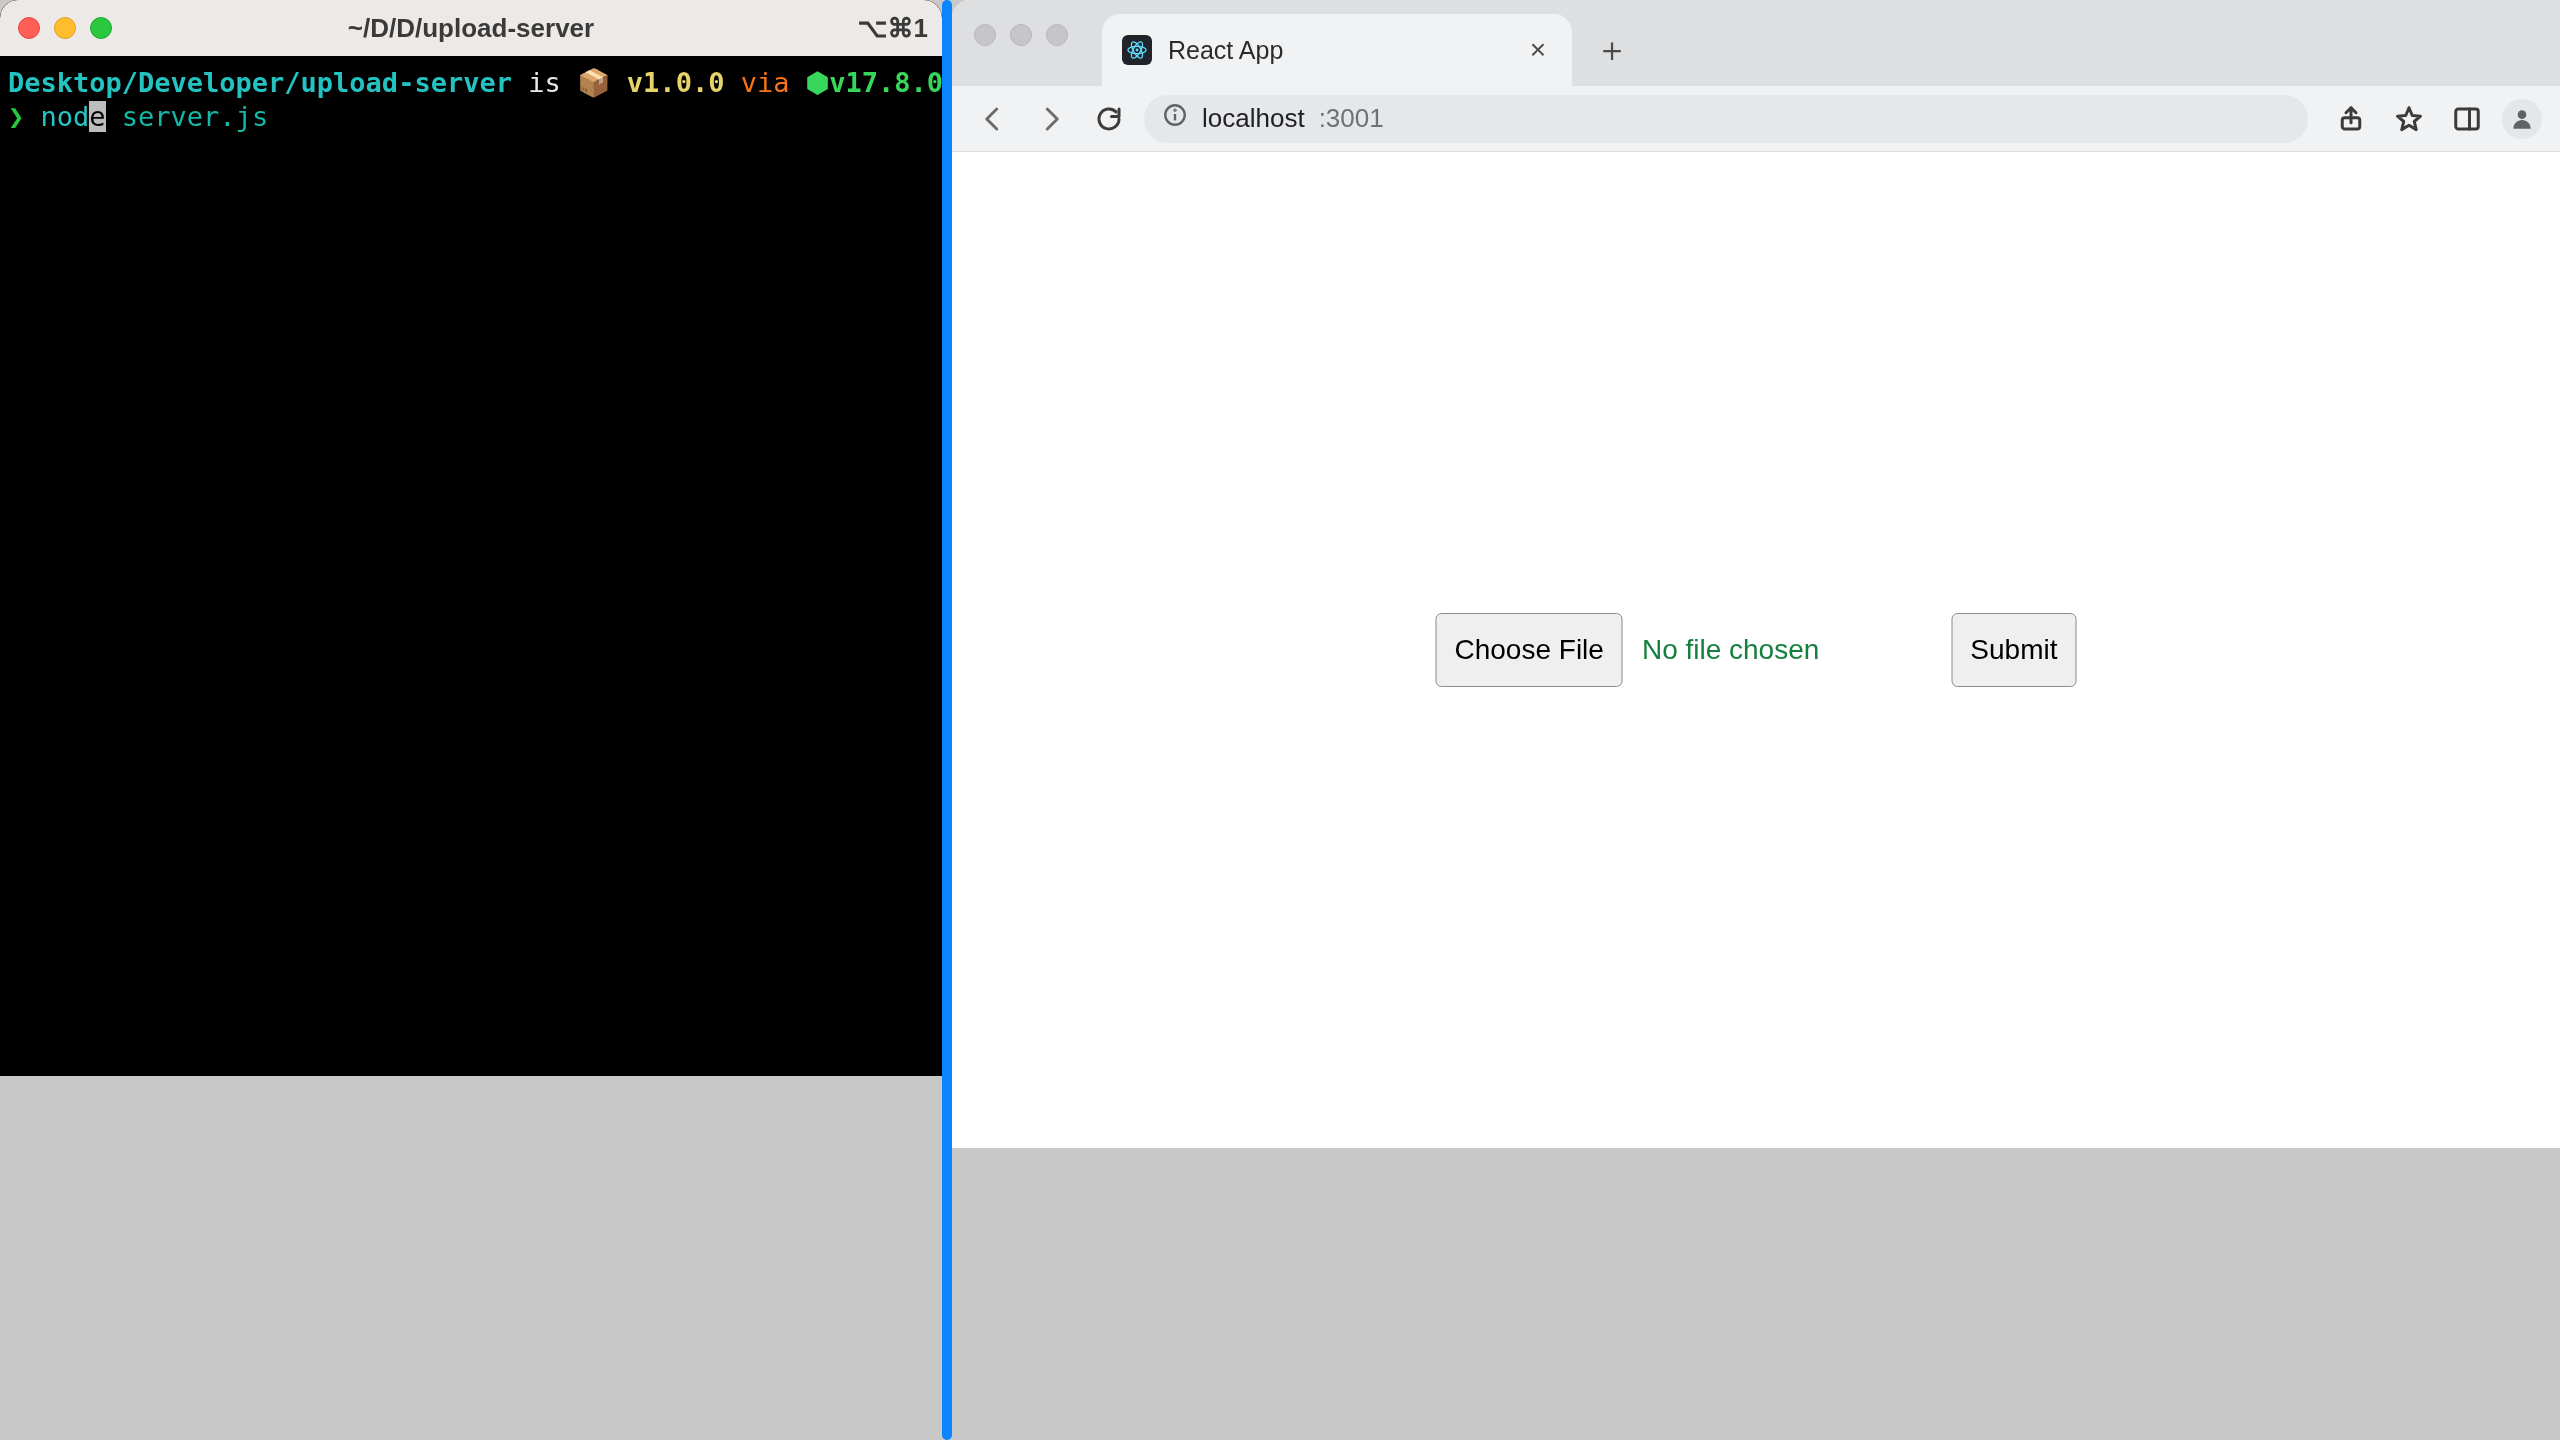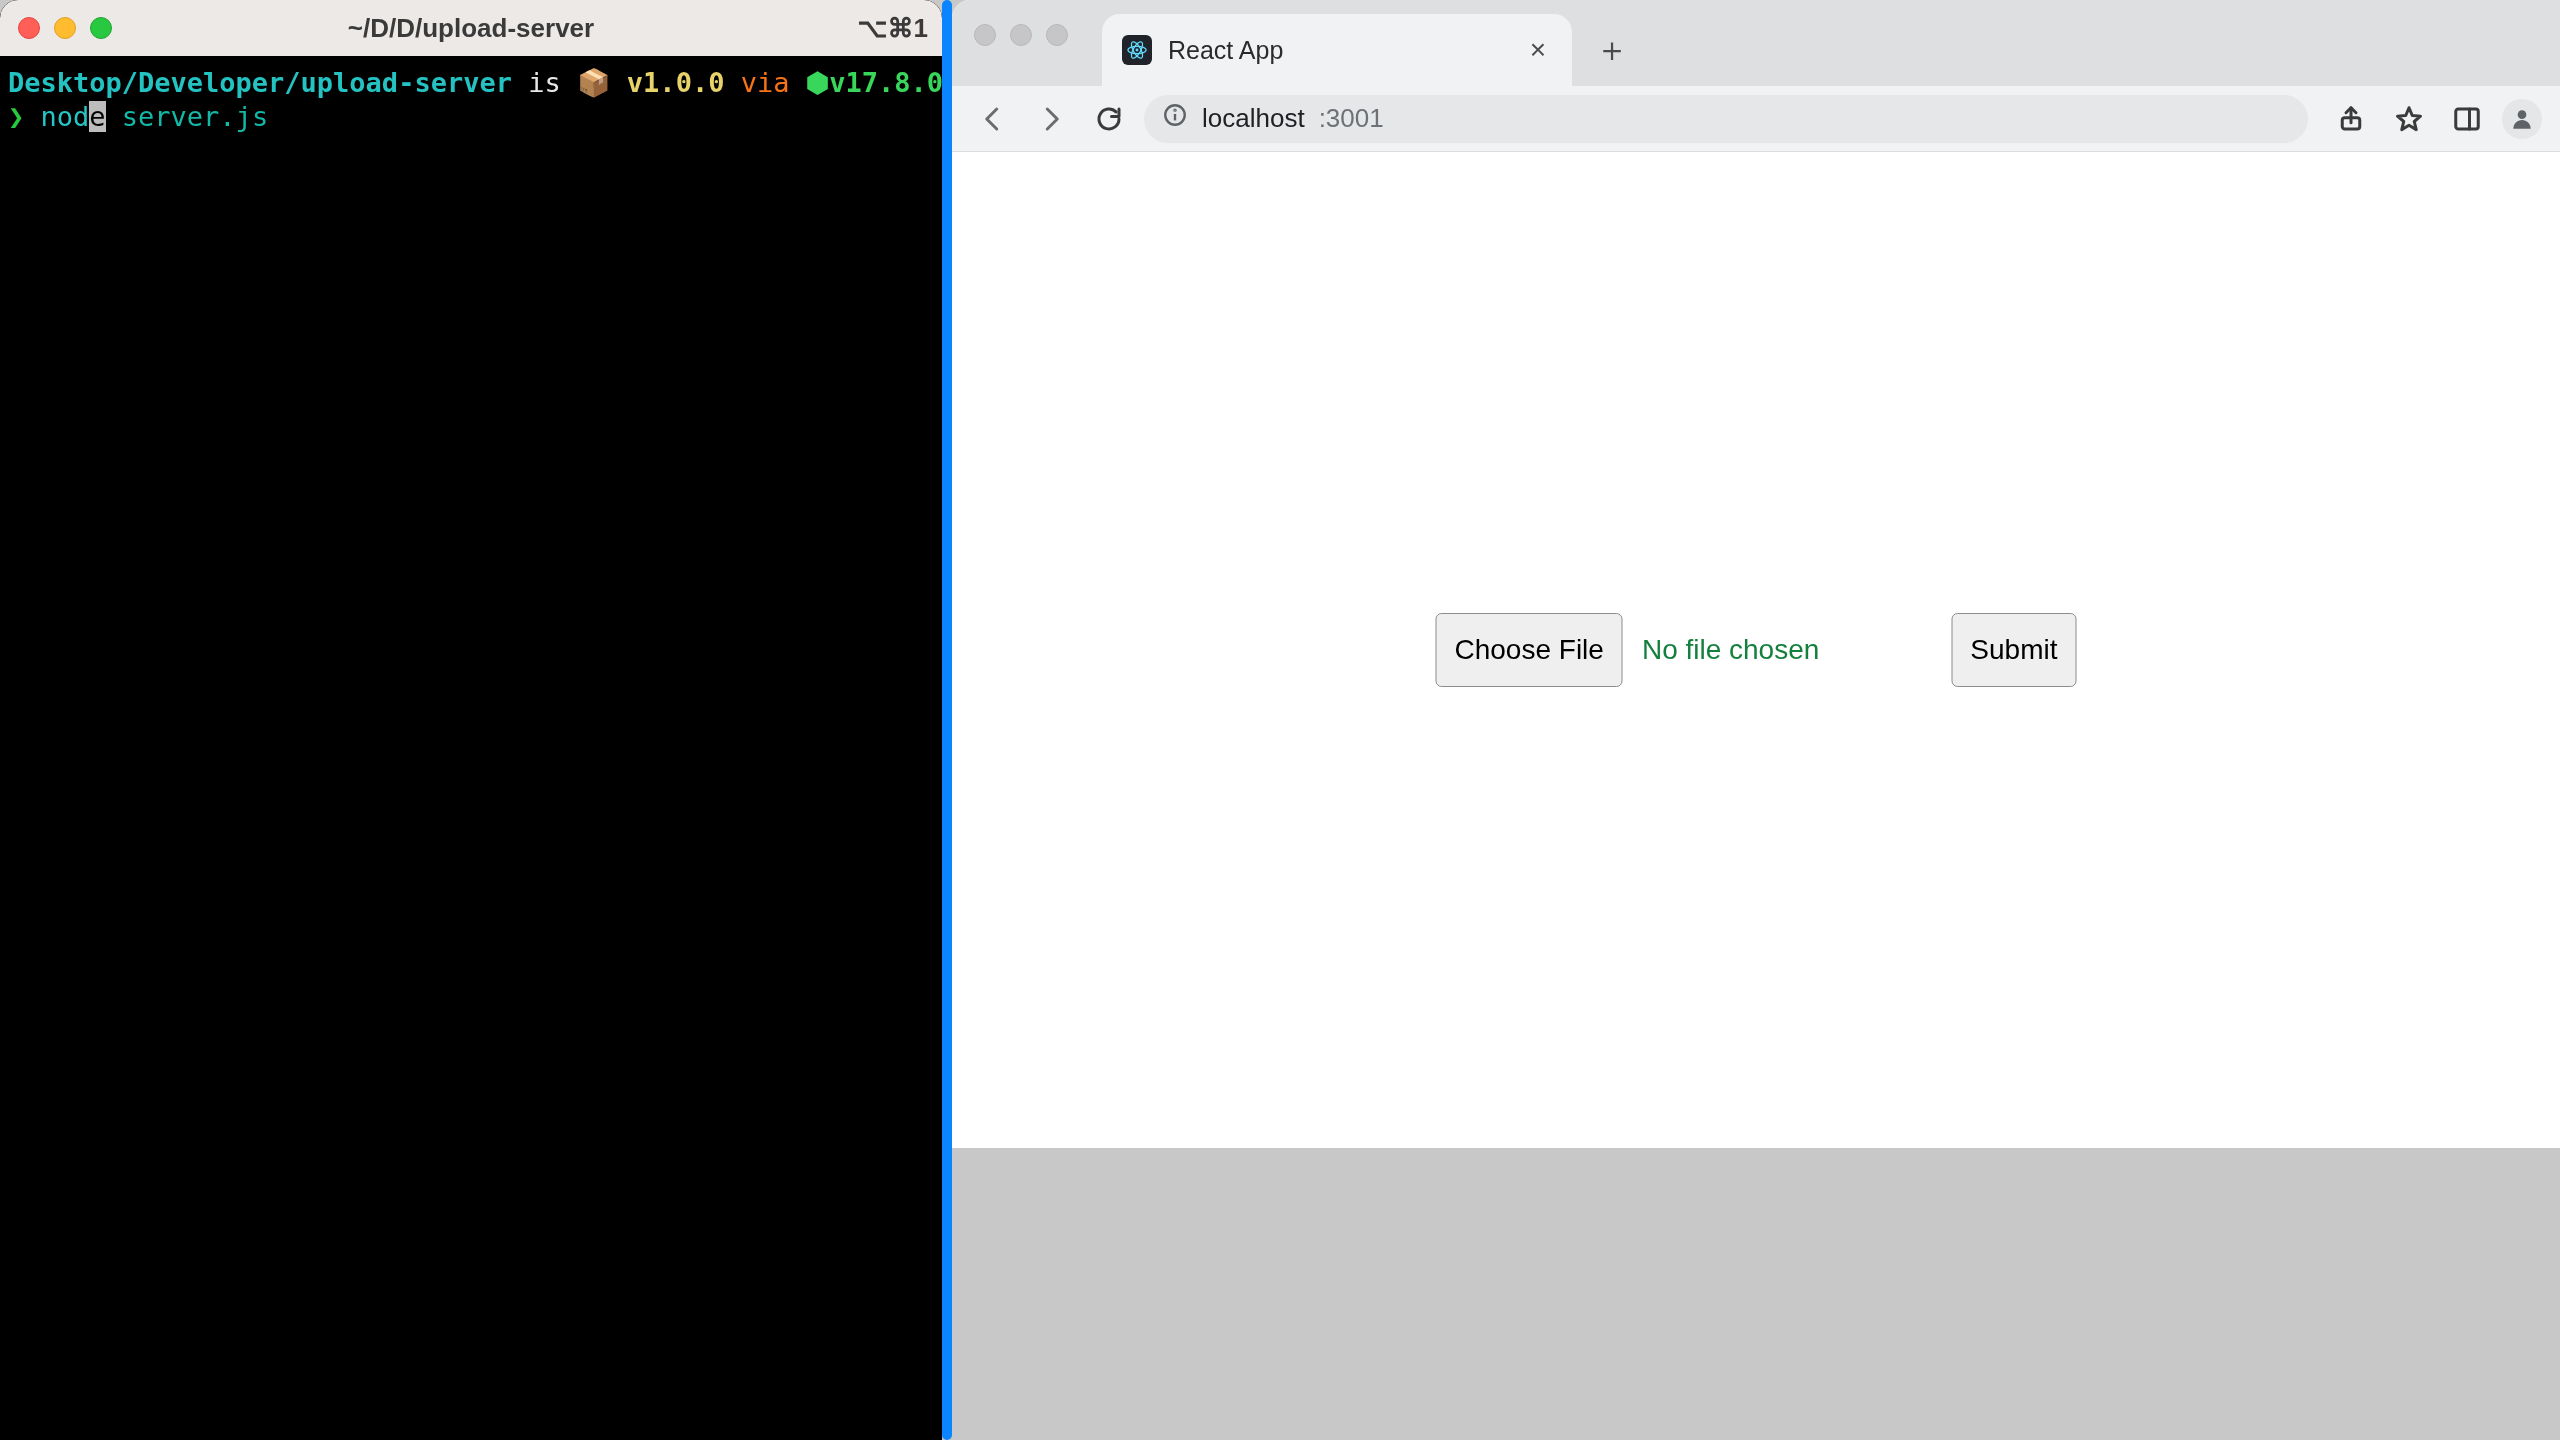--- a/index.html
+++ b/index.html
@@ -4,21 +4,21 @@
 <style>
   * { box-sizing: border-box; margin: 0; padding: 0; }
   html, body { width: 2560px; height: 1440px; overflow: hidden; font-family: -apple-system, BlinkMacSystemFont, "Helvetica Neue", Arial, sans-serif; background: #c8c8c8; }
 
   .stage { position: relative; width: 2560px; height: 1440px; }
 
   
   .term-window {
     position: absolute;
     left: 0; top: 0;
-    width: 942px; height: 1440px;
+    width: 942px; height: 1076px;
     background: #000;
     border-top-left-radius: 18px;
     border-top-right-radius: 18px;
     overflow: hidden;
   }
   .term-titlebar {
     height: 56px;
     background: #ece9e6;
     display: flex;
     align-items: center;

